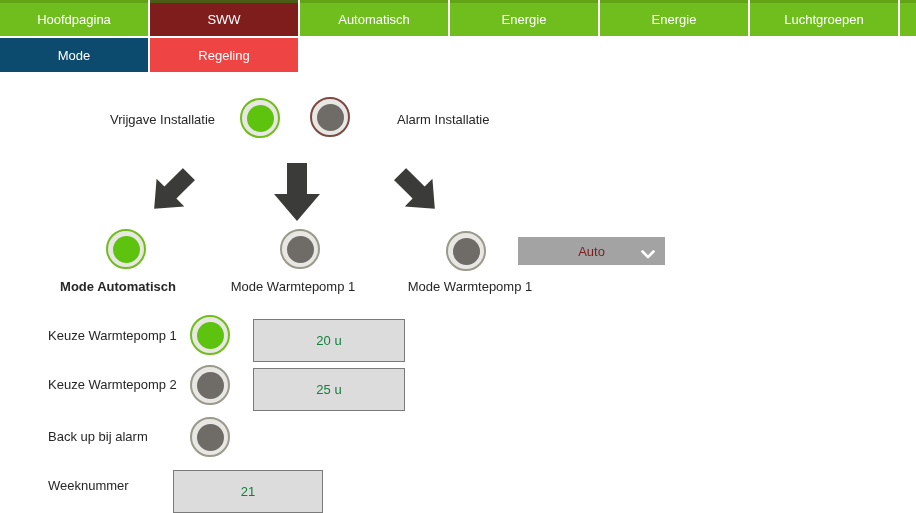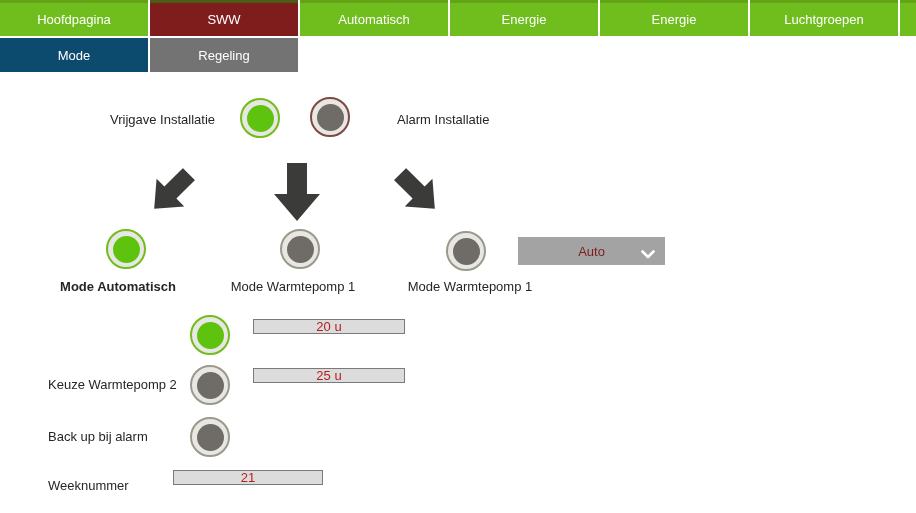--- a/index.html
+++ b/index.html
@@ -12,21 +12,21 @@
   .tab {
     width:148px; height:100%; box-sizing:border-box;
     display:flex; align-items:center; justify-content:center;
     font-size:13px; color:#ffffff; cursor:pointer; user-select:none;
     white-space:nowrap;
   }
   .row1-tab { background:#6fbe1e; border-top:3px solid #61a415; }
   .row1-tab.selected { background:#7f1d1d; border-top-color:#4b5c16; }
   .nav-filler { flex:1; background:#6fbe1e; border-top:3px solid #61a415; }
   .row2-tab { background:#0c4a6e; }
-  .row2-tab.selected { background:#737373; }
+  .row2-tab.selected { background:#ef4444; }
 
   
   .lbl { position:absolute; font-size:13px; color:#262626; white-space:nowrap; }
   .lbl-c { text-align:center; }
 
   .led {
     position:absolute; width:40px; height:40px; border-radius:50%;
     box-sizing:border-box; background:#e8e7e4;
     display:flex; align-items:center; justify-content:center;
   }
@@ -43,24 +43,24 @@
   .rot-45 { transform:rotate(-45deg) scale(0.85); }
 
   .dropdown {
     position:absolute; left:518px; top:237px; width:147px; height:28px;
     background:#a3a3a3; color:#7f1d1d; font-size:13px;
     display:flex; align-items:center; justify-content:center; cursor:pointer;
   }
   .dropdown .chev { position:absolute; right:10px; top:10px; }
 
   .field {
-    position:absolute; height:15px; box-sizing:border-box;
+    position:absolute; height:43px; box-sizing:border-box;
     background:#dcdcdc; border:1px solid #7a7a7a;
     display:flex; align-items:center; justify-content:center;
-    font-size:13px; color:#b91c1c; cursor:text;
+    font-size:13px; color:#15803d; cursor:text;
   }
 </style>
 </head>
 <body>
 
 <div class="screen">
 
   <div class="nav-row nav-row1">
     <div class="tab row1-tab">Hoofdpagina</div>
     <div class="tab row1-tab selected">SWW</div>
@@ -117,20 +117,21 @@
       <svg width="14" height="9" viewBox="0 0 14 9">
           <path d="M1.5 1.5 L7 7 L12.5 1.5" fill="none" stroke="#ffffff" stroke-width="2.6" stroke-linecap="round" stroke-linejoin="round"></path>
         </svg>
     </span>
   </div>
 
   <div class="lbl lbl-c" style="left:38px;  top:279px; width:160px;font-weight:bold;">Mode Automatisch</div>
   <div class="lbl lbl-c" style="left:213px; top:279px; width:160px;">Mode Warmtepomp 1</div>
   <div class="lbl lbl-c" style="left:390px; top:279px; width:160px;">Mode Warmtepomp 1</div>
 
+  <div class="lbl" style="left:48px; top:328px;">Keuze Warmtepomp 1</div>
   <div class="led ring-green" style="left:190px; top:315px;">
     <span class="core on"></span>
   </div>
   <div class="field" style="left:253px; top:319px; width:152px;">20 u</div>
 
   <div class="lbl" style="left:48px; top:377px;">Keuze Warmtepomp 2</div>
   <div class="led ring-gray" style="left:190px; top:365px;">
     <span class="core off"></span>
   </div>
   <div class="field" style="left:253px; top:368px; width:152px;">25 u</div>

